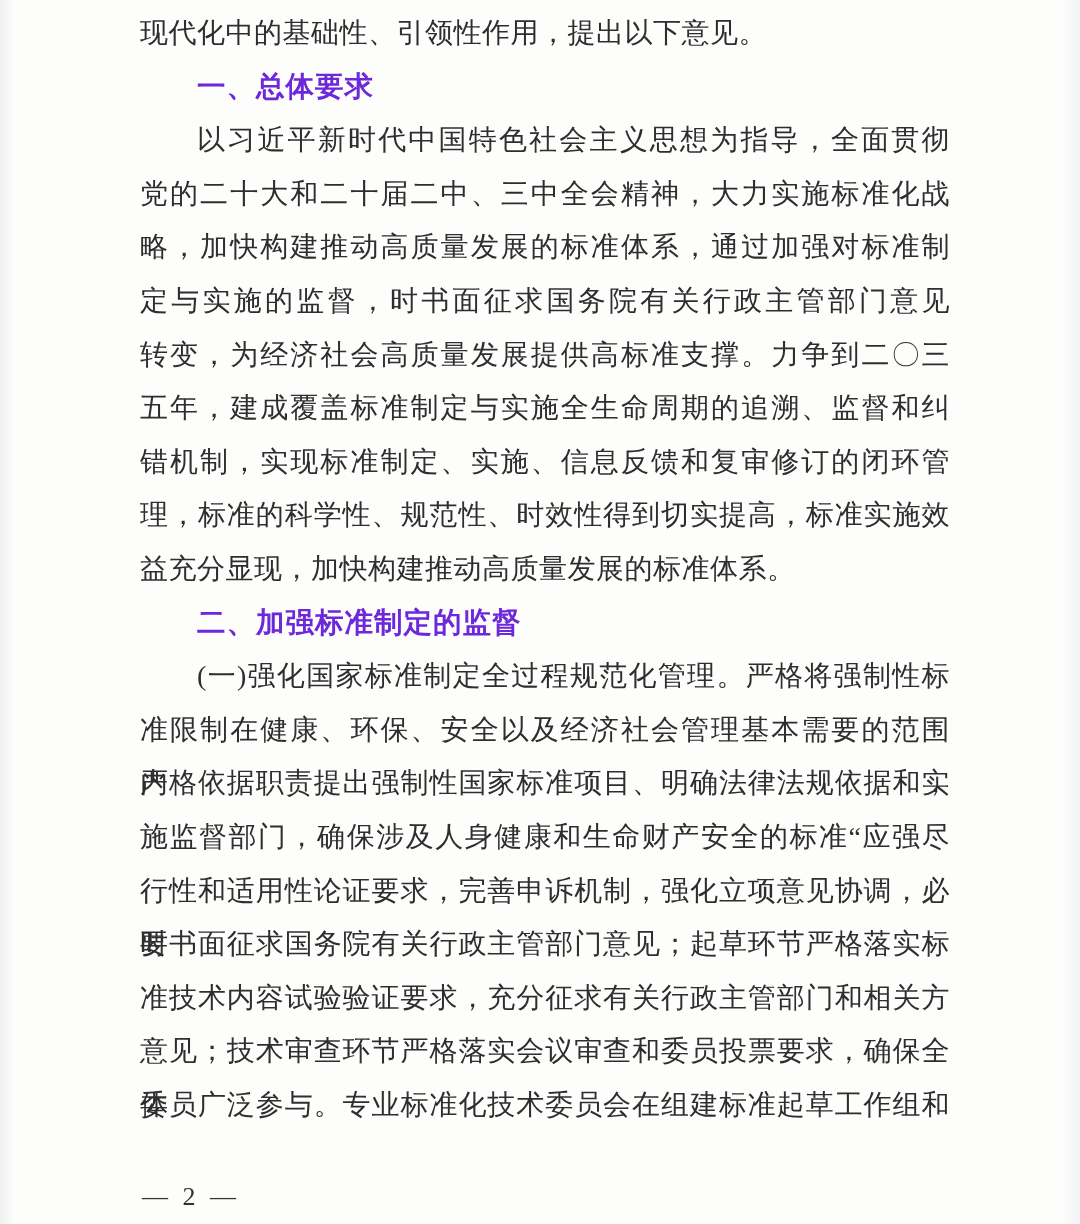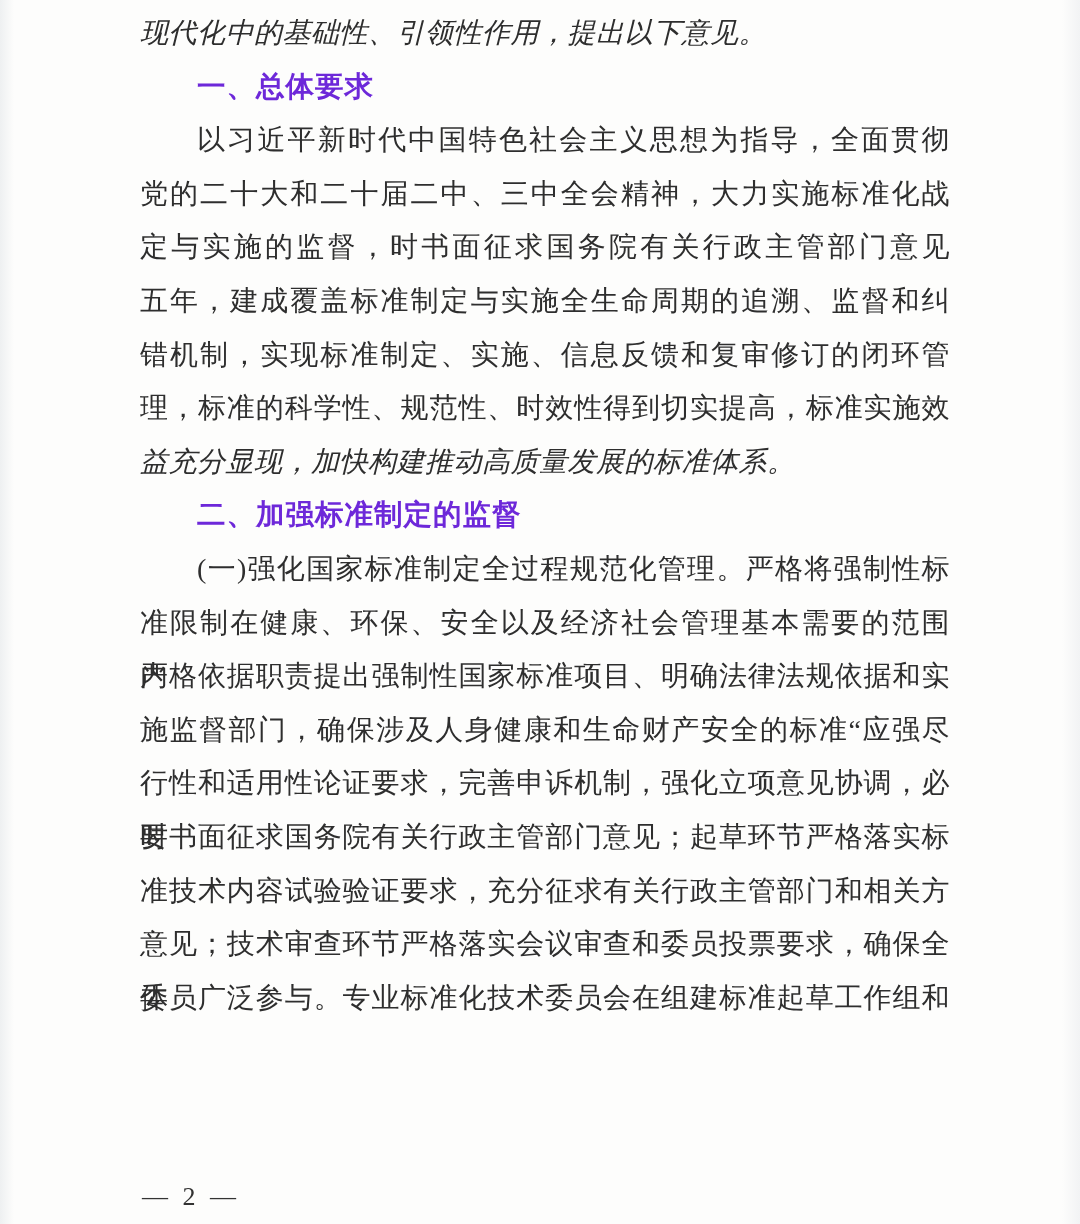--- a/index.html
+++ b/index.html
@@ -40,21 +40,20 @@
     letter-spacing: 0.5px;
   }
   
   .ind {
     padding-left: 57px;
   }
   
   .flush {
     text-align: left;
     letter-spacing: 0.5px;
-    font-style: italic;
   }
   .heading {
     font-family: "Liberation Sans", "DejaVu Sans", sans-serif;
     font-weight: 700;
     font-size: 28.5px;
     letter-spacing: 1px;
     color: #6d28d9;
   }
   .footer {
     position: absolute;
@@ -67,21 +66,23 @@
   }
 </style>
 </head>
 <body>
 
 <div class="page">
   <div class="line flush">现代化中的基础性、引领性作用，提出以下意见。</div>
   <div class="line heading ind">一、总体要求</div>
   <div class="line j ind">以习近平新时代中国特色社会主义思想为指导，全面贯彻</div>
   <div class="line j">党的二十大和二十届二中、三中全会精神，大力实施标准化战</div>
+  <div class="line j">略，加快构建推动高质量发展的标准体系，通过加强对标准制</div>
   <div class="line j">定与实施的监督，时书面征求国务院有关行政主管部门意见</div>
+  <div class="line j">转变，为经济社会高质量发展提供高标准支撑。力争到二〇三</div>
   <div class="line j">五年，建成覆盖标准制定与实施全生命周期的追溯、监督和纠</div>
   <div class="line j">错机制，实现标准制定、实施、信息反馈和复审修订的闭环管</div>
   <div class="line j">理，标准的科学性、规范性、时效性得到切实提高，标准实施效</div>
   <div class="line flush">益充分显现，加快构建推动高质量发展的标准体系。</div>
   <div class="line heading ind">二、加强标准制定的监督</div>
   <div class="line j ind">(一)强化国家标准制定全过程规范化管理。严格将强制性标</div>
   <div class="line j">准限制在健康、环保、安全以及经济社会管理基本需要的范围内，</div>
   <div class="line j">严格依据职责提出强制性国家标准项目、明确法律法规依据和实</div>
   <div class="line j">施监督部门，确保涉及人身健康和生命财产安全的标准“应强尽</div>
   <div class="line j">行性和适用性论证要求，完善申诉机制，强化立项意见协调，必要</div>

